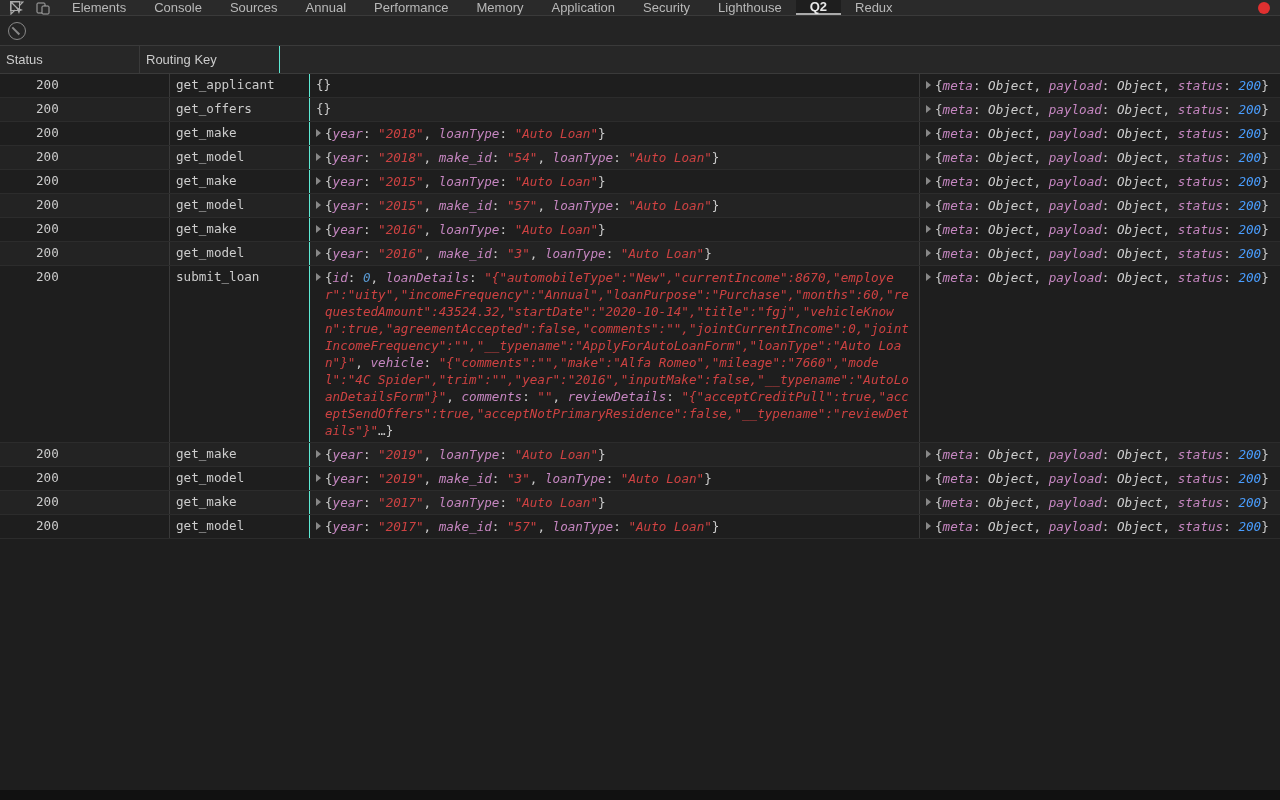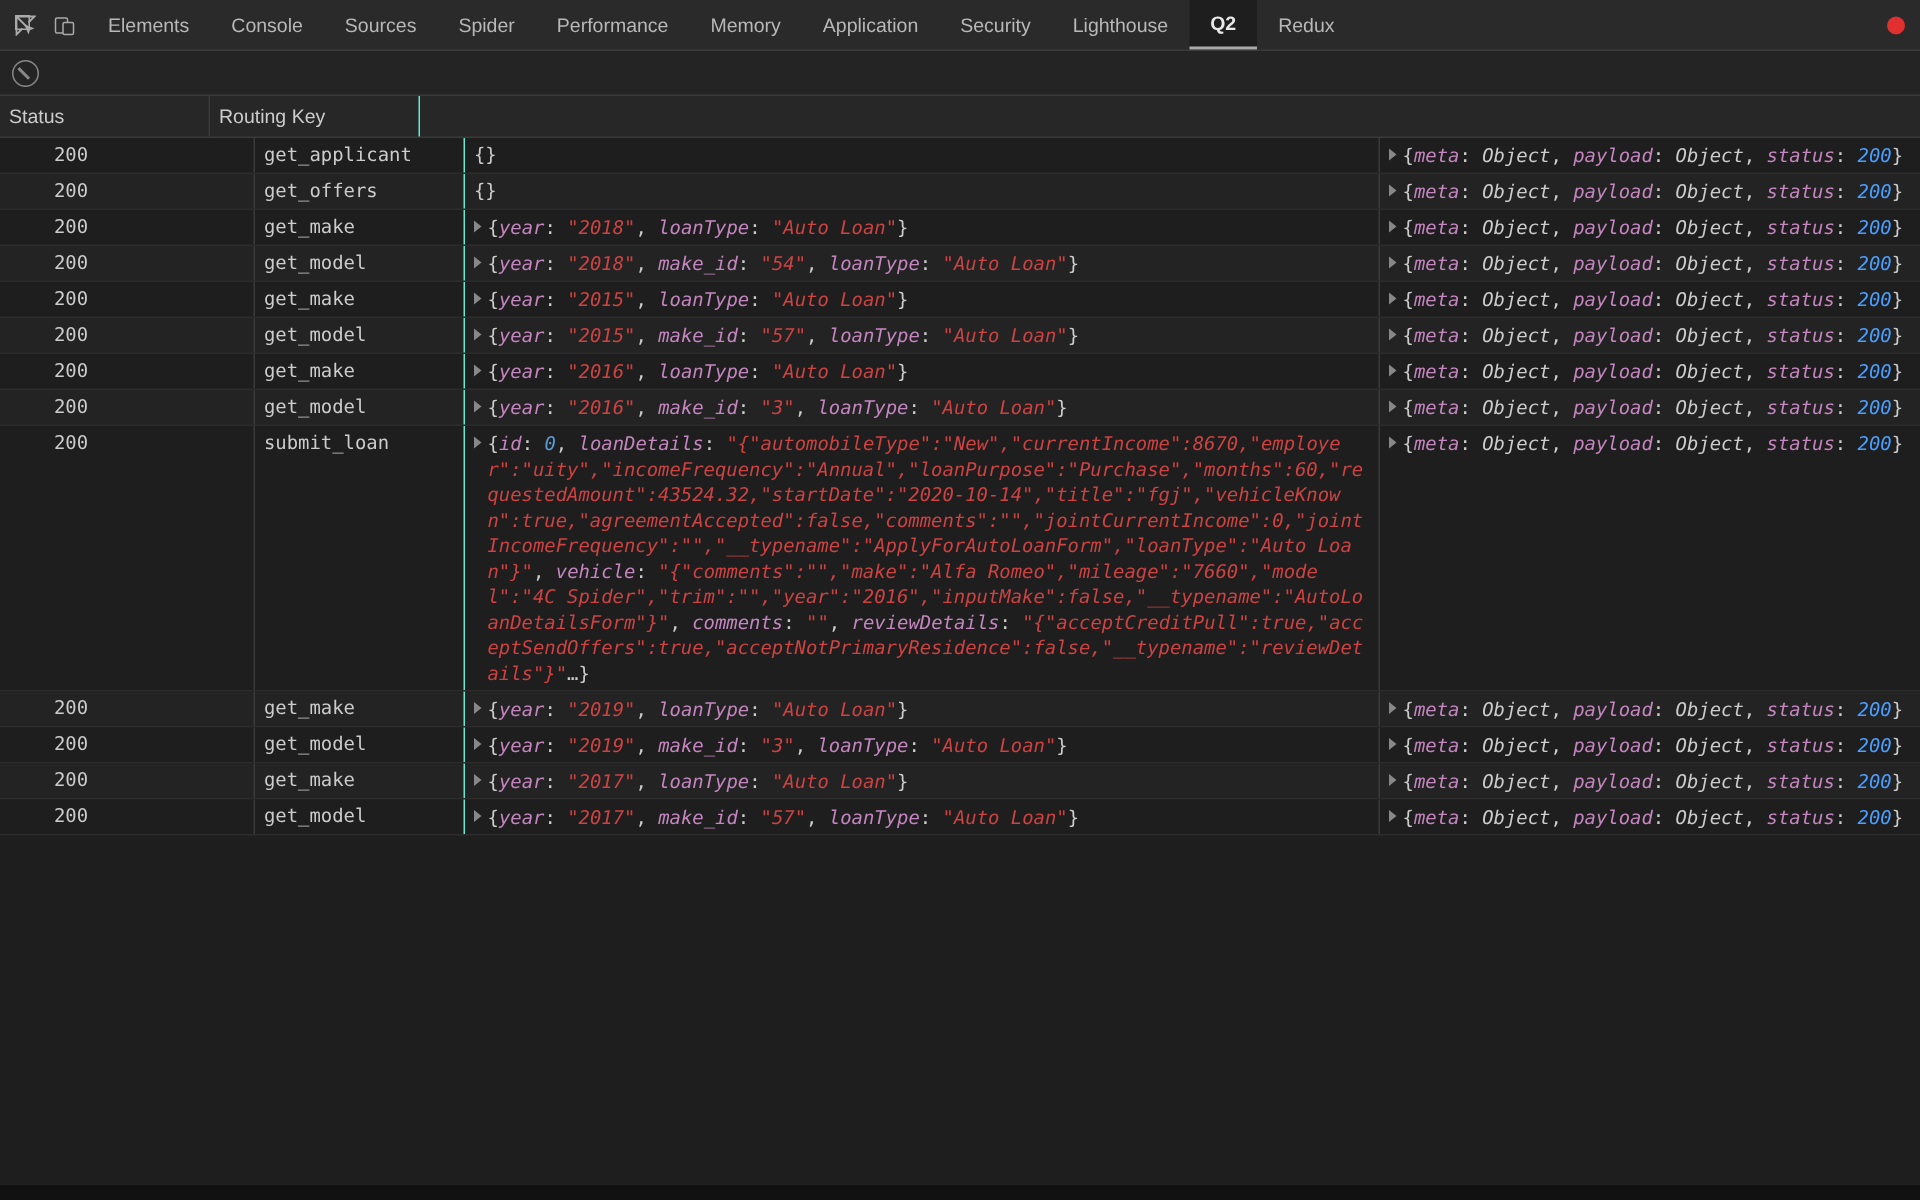--- a/index.html
+++ b/index.html
@@ -1,18 +1,18 @@
 <!DOCTYPE html>
 <html><head>
 <meta charset="utf-8">
 <style>
   * { margin: 0; padding: 0; box-sizing: border-box; }
   html, body { width: 1280px; height: 800px; background: #1a1a1a; font-family: "Segoe UI", Arial, sans-serif; color: #ccc; overflow: hidden; }
   .devtools { width: 100%; height: 100%; display: flex; flex-direction: column; background: #242424; }
-  .top-tabs { height: 34px; background: #2a2a2a; border-bottom: 1px solid #3a3a3a; display: flex; align-items: center; padding: 0 6px; font-size: 13px; text-align: center; }
+  .top-tabs { height: 16px; background: #2a2a2a; border-bottom: 1px solid #3a3a3a; display: flex; align-items: center; padding: 0 6px; font-size: 13px; text-align: center; }
   .top-tabs .icon-btn { width: 22px; height: 22px; display: flex; align-items: center; justify-content: center; margin-right: 4px; color: #aaa; cursor: pointer; }
   .top-tabs .tab { padding: 0 14px; height: 100%; display: flex; align-items: center; color: #b8b8b8; cursor: pointer; }
   .top-tabs .tab.active { background: #1e1e1e; color: #e8e8e8; border-bottom: 2px solid #aaa; font-weight: bold; }
   .top-tabs .spacer { flex: 1; }
   .top-tabs .alert-dot { width: 12px; height: 12px; border-radius: 50%; background: #e03030; margin-right: 4px; }
   .toolbar { height: 30px; background: #242424; border-bottom: 1px solid #3a3a3a; display: flex; align-items: center; padding: 0 8px; }
   .toolbar .clear-btn { width: 18px; height: 18px; border: 1.5px solid #888; border-radius: 50%; position: relative; cursor: pointer; }
   .toolbar .clear-btn::after { content: ""; position: absolute; left: 2px; top: 7px; width: 10px; height: 1.5px; background: #888; transform: rotate(45deg); }
   .panel { flex: 1; display: flex; flex-direction: column; background: #1e1e1e; }
   .header-row { display: flex; height: 28px; background: #272727; border-bottom: 1px solid #3a3a3a; font-size: 13px; color: #ccc; }
@@ -53,21 +53,21 @@
     <div class="icon-btn">
       <svg width="14" height="14" viewBox="0 0 14 14">
           <rect x="1" y="2" width="8" height="10" rx="1" fill="none" stroke="#aaa"></rect>
           <rect x="6" y="5" width="7" height="8" rx="1" fill="#2a2a2a" stroke="#aaa"></rect>
         </svg>
     </div>
     <div id="tabs-container" style="display:flex;height:100%">
         <div class="tab">Elements</div>
         <div class="tab">Console</div>
         <div class="tab">Sources</div>
-        <div class="tab">Spider</div>
+        <div class="tab">Annual</div>
         <div class="tab">Performance</div>
         <div class="tab">Memory</div>
         <div class="tab">Application</div>
         <div class="tab">Security</div>
         <div class="tab">Lighthouse</div>
         <div class="tab active">Q2</div>
         <div class="tab">Redux</div>
       </div>
     <div class="spacer"></div>
     <div class="alert-dot"></div>

